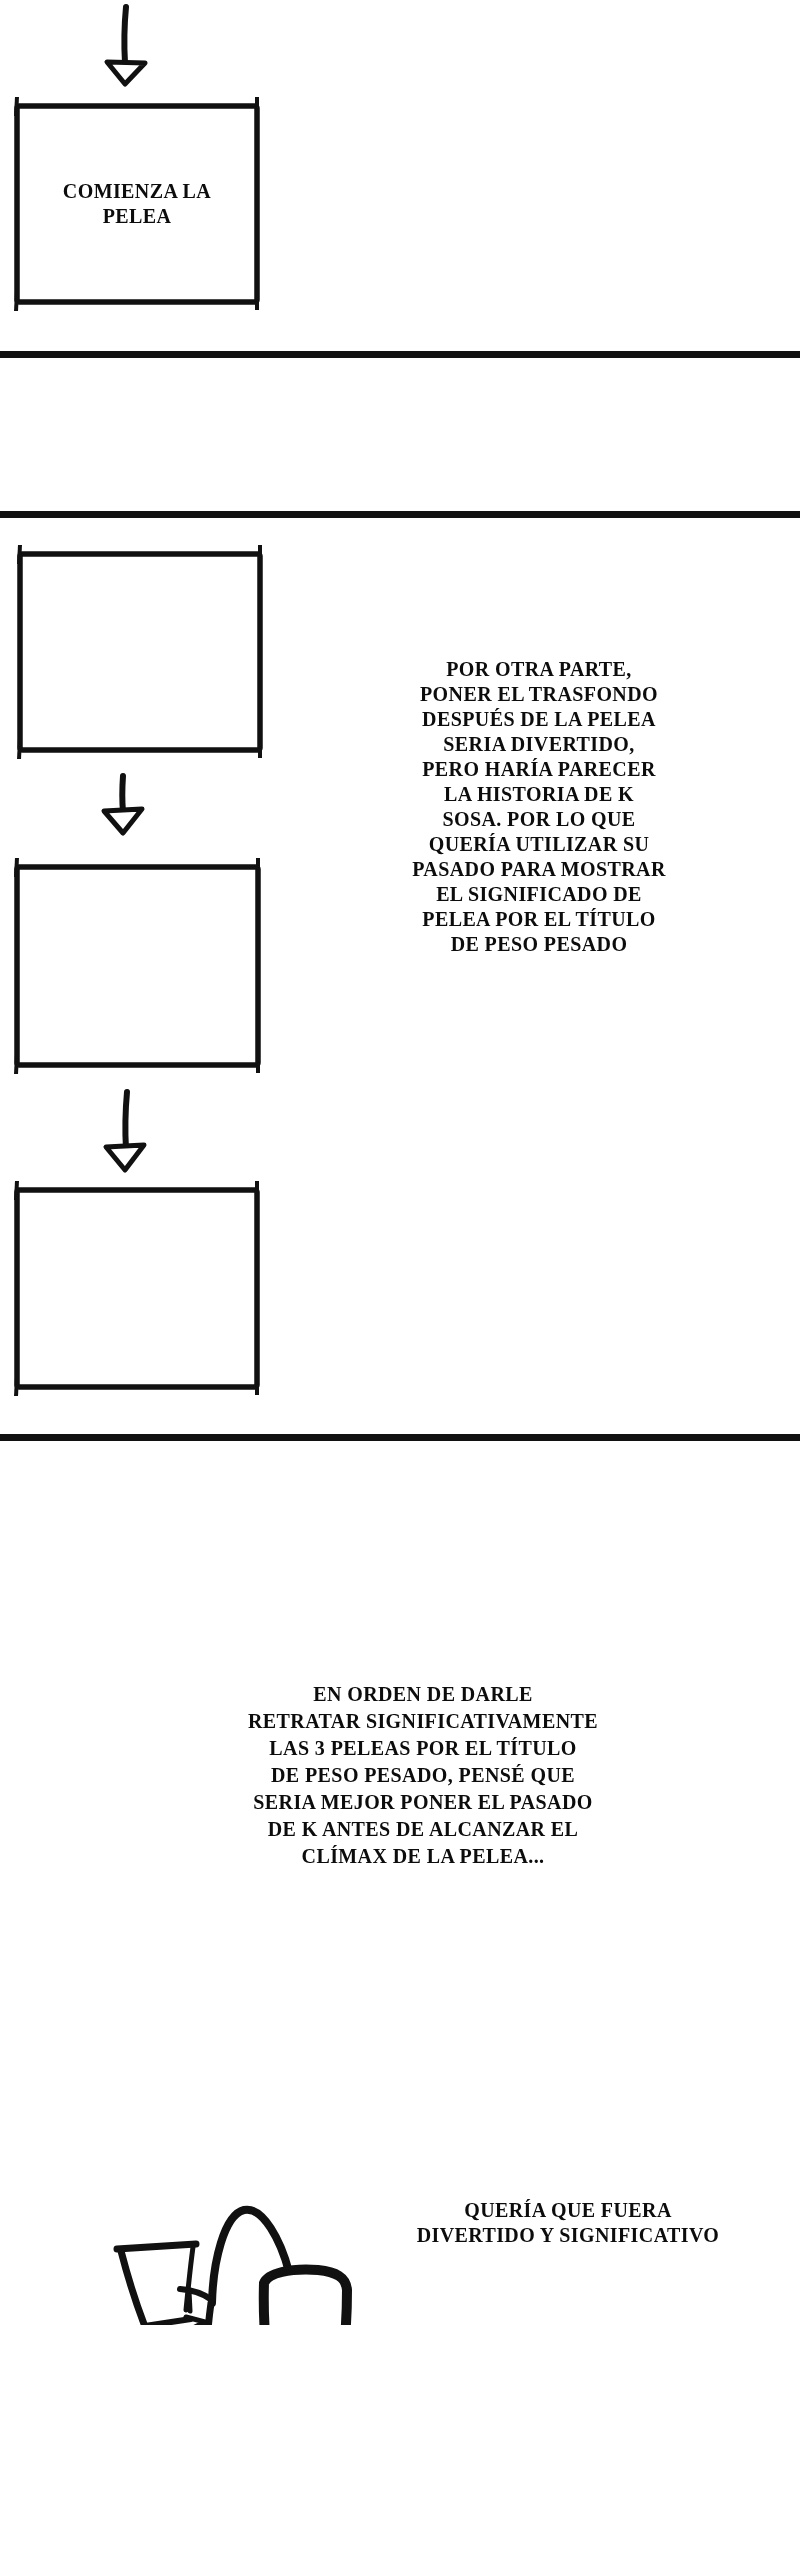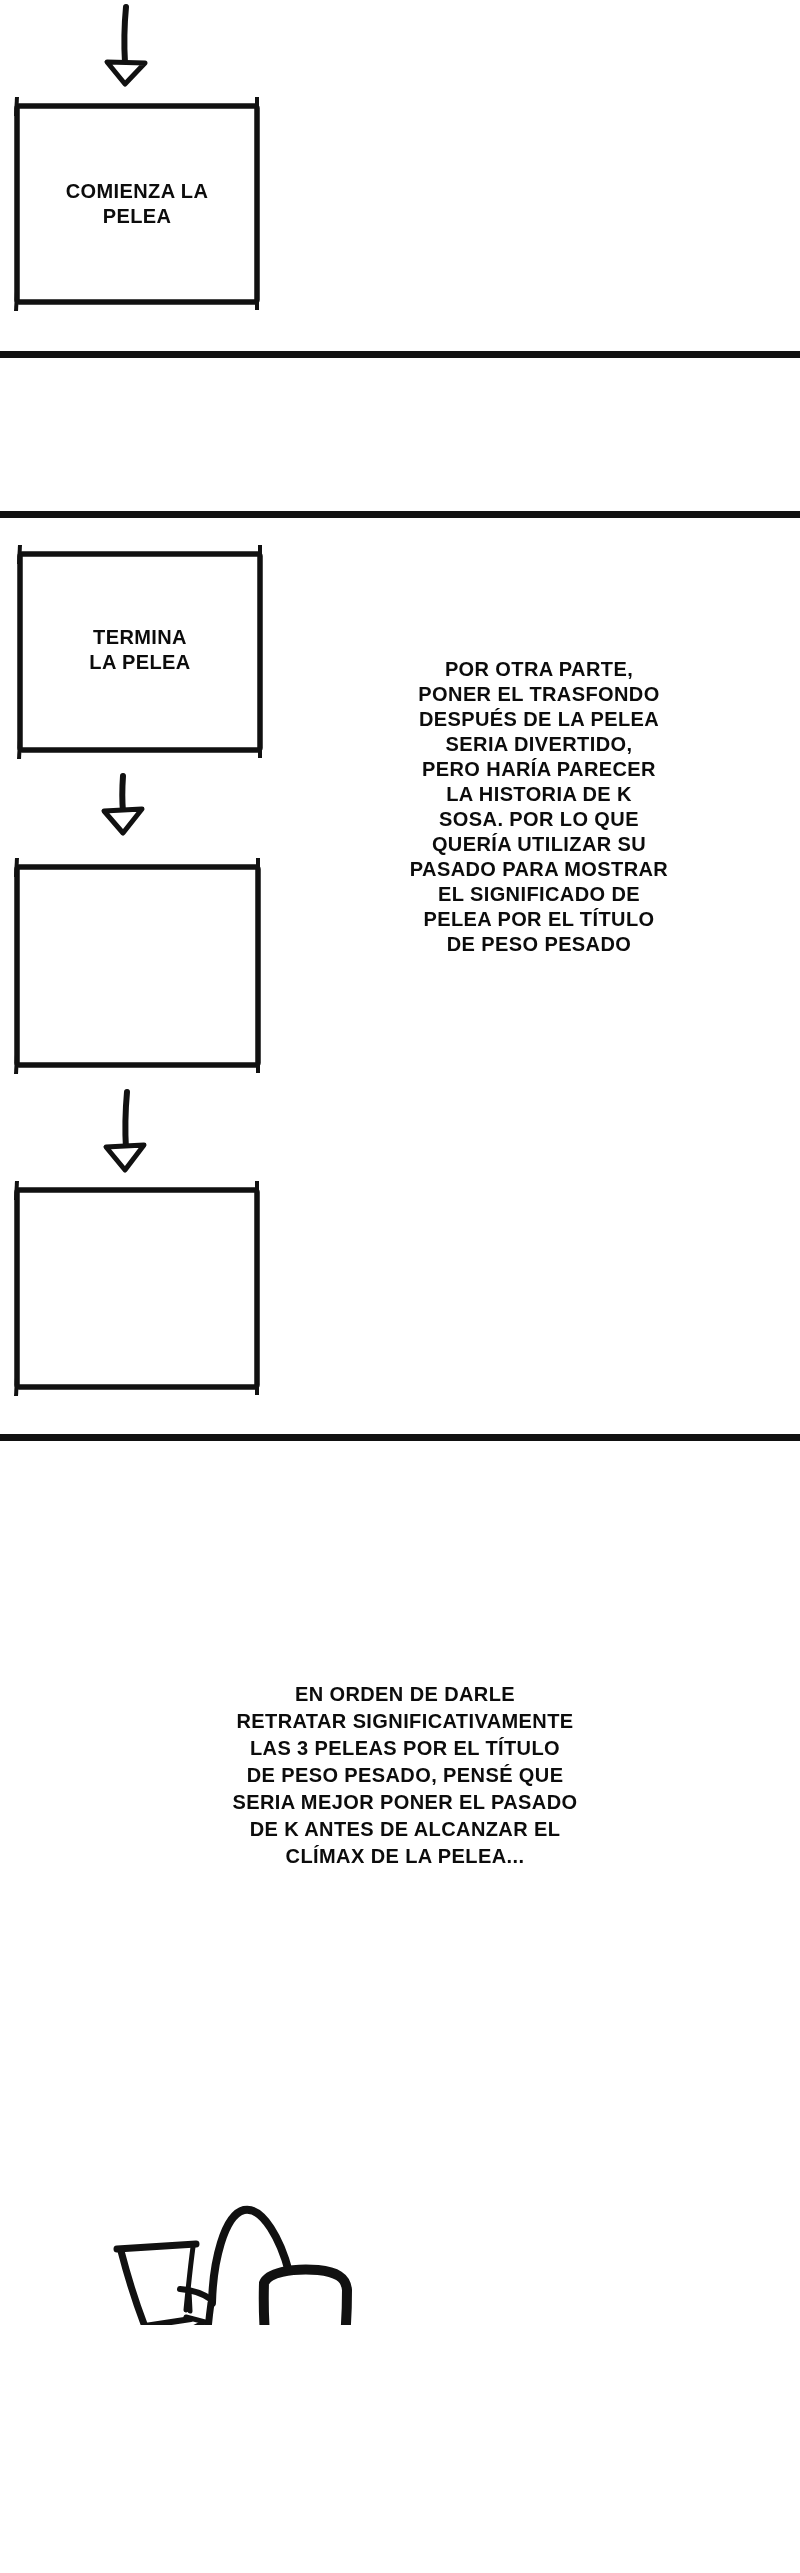--- a/index.html
+++ b/index.html
@@ -1,21 +1,21 @@
 <!DOCTYPE html>
 <html><head>
 <meta charset="utf-8">
 <style>
   html,body{margin:0;padding:0;background:#ffffff;}
   .page{
     position:relative;
     width:800px;height:2325px;
     background:#ffffff;
     overflow:hidden;
-    font-family:Liberation Sans, sans-serif;
+    font-family:Liberation Serif, serif;
   }
   .art{position:absolute;left:0;top:0;}
   .txt{
     position:absolute;
     color:#0c0c0c;
     font-weight:bold;
     text-align:center;
     letter-spacing:0.4px;
     font-size:20px;
     line-height:25px;
@@ -114,22 +114,22 @@
       <path d="M 272 2451 C 280 2468 290 2463 280 2451" stroke-width="6"></path>
 
       <path d="M 306 2401 L 308 2468" stroke-width="6"></path>
       <path d="M 313 2404 L 314 2469" stroke-width="4"></path>
       <path d="M 283 2413 L 296 2410" stroke="#c9c9c9" stroke-width="3"></path>
     </g>
   </svg>
 
   <div class="txt" style="left:17px;top:179px;width:240px;">COMIENZA LA<br>PELEA</div>
 
-  <div class="txt" style="left:20px;top:625px;width:240px;">TERMINA<br>LA PELEA</div>
 
 
 
   <div class="txt" style="left:389px;top:657px;width:300px;">POR OTRA PARTE,<br>PONER EL TRASFONDO<br>DESPUÉS DE LA PELEA<br>SERIA DIVERTIDO,<br>PERO HARÍA PARECER<br>LA HISTORIA DE K<br>SOSA. POR LO QUE<br>QUERÍA UTILIZAR SU<br>PASADO PARA MOSTRAR<br>EL SIGNIFICADO DE<br>PELEA POR EL TÍTULO<br>DE PESO PESADO</div>
 
-  <div class="txt note-process" style="left:205px;top:1681px;width:400px;text-align:center;">EN ORDEN DE DARLE<br>RETRATAR SIGNIFICATIVAMENTE<br>LAS 3 PELEAS POR EL TÍTULO<br>DE PESO PESADO, PENSÉ QUE<br>SERIA MEJOR PONER EL PASADO<br>DE K ANTES DE ALCANZAR EL<br>CLÍMAX DE LA PELEA...</div>
+  <div class="txt note-process" style="left:223px;top:1681px;width:400px;text-align:center;">EN ORDEN DE DARLE<br>RETRATAR SIGNIFICATIVAMENTE<br>LAS 3 PELEAS POR EL TÍTULO<br>DE PESO PESADO, PENSÉ QUE<br>SERIA MEJOR PONER EL PASADO<br>DE K ANTES DE ALCANZAR EL<br>CLÍMAX DE LA PELEA...</div>
 
+  <div class="txt" style="left:398px;top:2198px;width:340px;">QUERÍA QUE FUERA<br>DIVERTIDO Y SIGNIFICATIVO</div>
 
 </div>
 
 </body></html>

